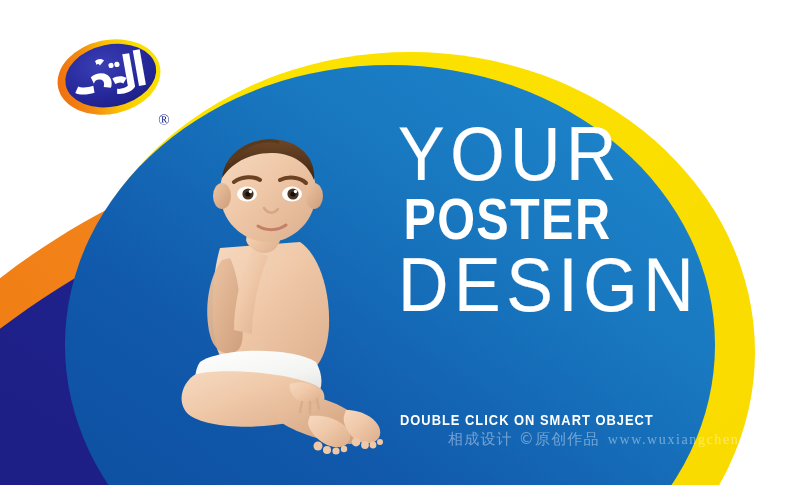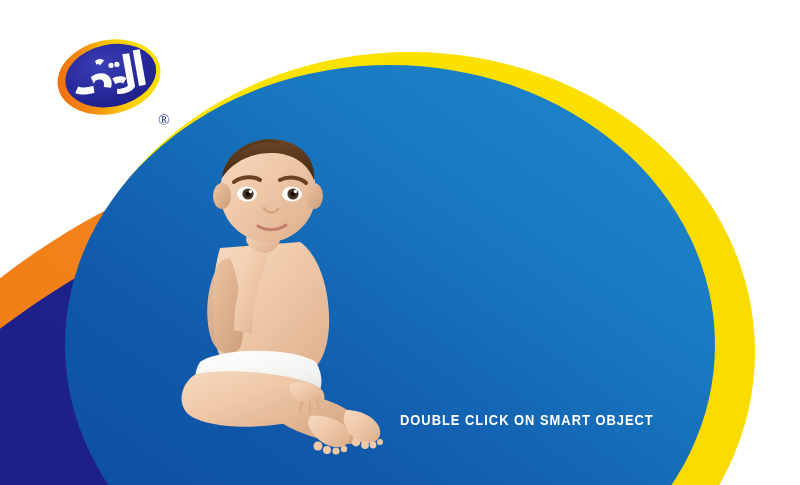--- a/index.html
+++ b/index.html
@@ -291,17 +291,25 @@
     <circle cx="196" cy="312" r="4.4" fill="#EFC8A8"></circle>
     <circle cx="205" cy="315" r="3.9" fill="#EFC8A8"></circle>
     <circle cx="213" cy="315" r="3.4" fill="#EFC8A8"></circle>
     <circle cx="220" cy="312" r="3" fill="#EFC8A8"></circle>
 
     <path d="M130 254 C 142 250 156 254 160 262 C 163 269 156 276 146 274
              C 136 272 128 262 130 254 Z" fill="url(#skin)"></path>
     <path d="M142 272 L 140 282 M150 272 L 150 283 M157 269 L 159 279" stroke="#D9AC8A" stroke-width="2.4" fill="none" stroke-linecap="round"></path>
   </svg>
 
+  <div id="headline">
+    <span id="hl-your" class="hl-line hl-thin">YOUR</span>
+    <span id="hl-poster" class="hl-line hl-bold">POSTER</span>
+    <span id="hl-design" class="hl-line hl-thin">DESIGN</span>
+  </div>
 
   <div id="smart-object">DOUBLE CLICK ON SMART OBJECT</div>
 
+  <div id="watermark">
+    <span>相成设计 ©原创作品</span><span class="wm-url">www.wuxiangcheng.cn</span>
+  </div>
 
 </div>
 
 </body></html>

